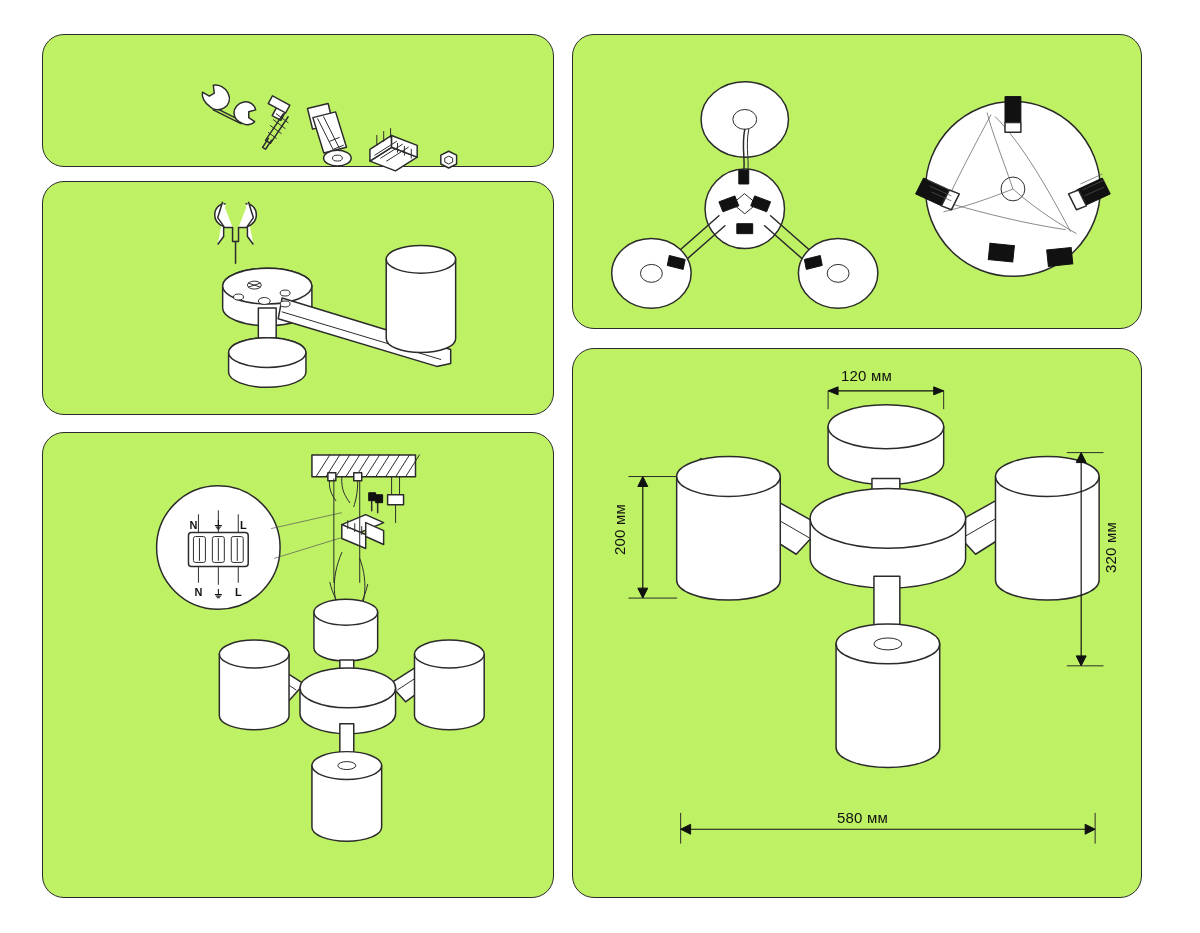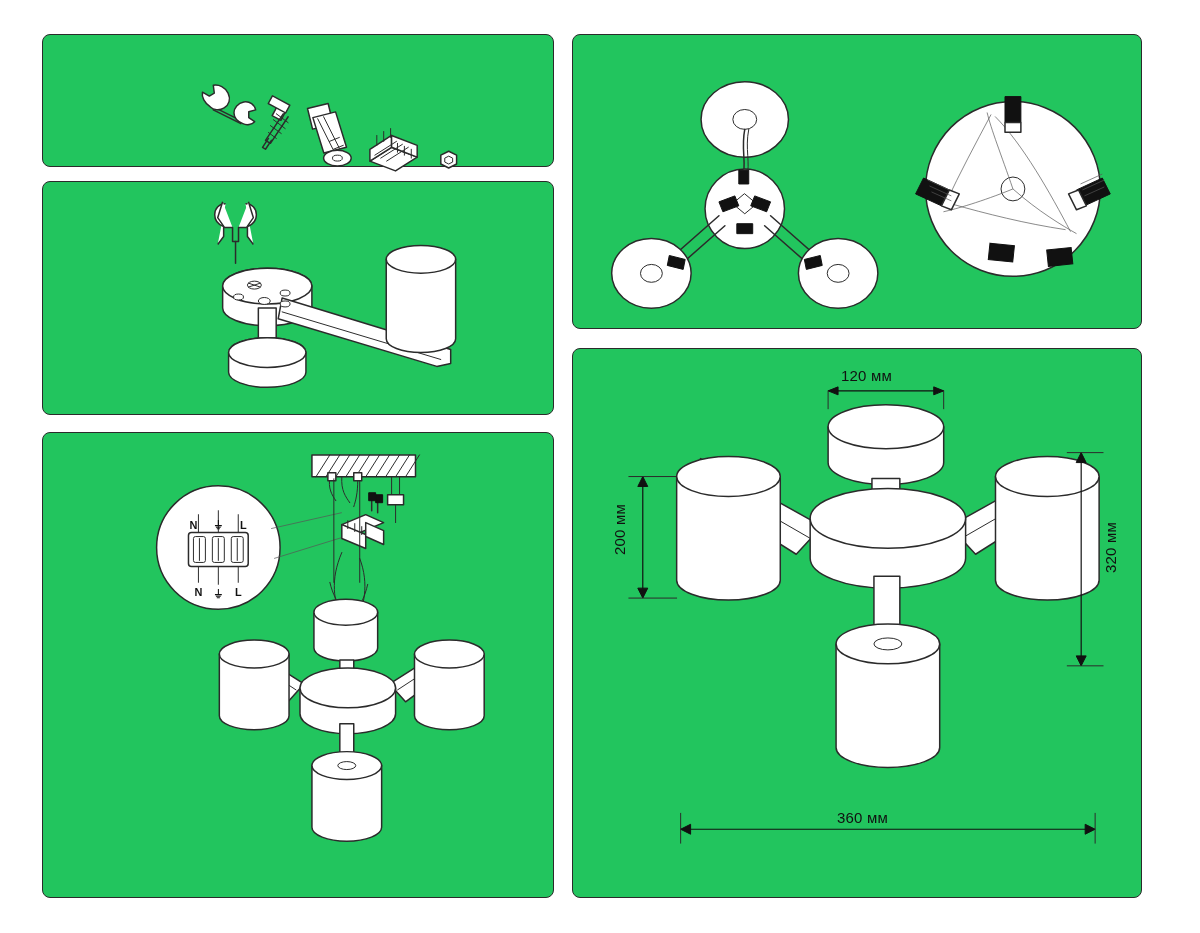--- a/index.html
+++ b/index.html
@@ -1,18 +1,18 @@
 <!DOCTYPE html>
 <html><head>
 <meta charset="utf-8">
 <style>
   html,body{margin:0;padding:0;background:#ffffff;}
   body{width:1200px;height:933px;font-family:"Liberation Sans",sans-serif;color:#1a1a1a;}
   #sheet{position:relative;width:1200px;height:933px;overflow:hidden;background:#fff;}
-  .panel{position:absolute;border:1.4px solid #2b2b2b;border-radius:8px;background:#22c55e;box-sizing:border-box;}
+  .panel{position:absolute;border:1.4px solid #2b2b2b;border-radius:22px;background:#bef264;box-sizing:border-box;}
   .panel svg{position:absolute;left:0;top:0;width:100%;height:100%;overflow:visible;}
   .dim-label{position:absolute;font-size:15px;font-weight:400;color:#111;letter-spacing:.2px;white-space:nowrap;}
   .rot{transform-origin:50% 50%;}
   .wire-label{font-size:11px;font-weight:700;fill:#111;font-family:"Liberation Sans",sans-serif;}
   
   .ln{fill:none;stroke:#2b2b2b;stroke-width:1.5;stroke-linecap:round;stroke-linejoin:round;}
   .ln-thin{fill:none;stroke:#2b2b2b;stroke-width:1;stroke-linecap:round;stroke-linejoin:round;}
   .ln-hair{fill:none;stroke:#555;stroke-width:.7;}
   .fillw{fill:#fff;stroke:#2b2b2b;stroke-width:1.5;stroke-linejoin:round;}
   .fillw-thin{fill:#fff;stroke:#2b2b2b;stroke-width:1;stroke-linejoin:round;}
@@ -313,16 +313,16 @@
         <path class="dimline" d="M108 482 L524 482"></path>
         <path class="blk" d="M108 482 l10 -5 0 10 z"></path>
         <path class="blk" d="M524 482 l-10 -5 0 10 z"></path>
         <path class="ln-thin" d="M108 466 L108 496 M524 466 L524 496"></path>
       </g>
     </svg>
 
     <div class="dim-label" style="left:268px;top:18px;">120 мм</div>
     <div class="dim-label rot" style="left:21px;top:172px;transform:rotate(-90deg);">200 мм</div>
     <div class="dim-label rot" style="left:512px;top:190px;transform:rotate(-90deg);">320 мм</div>
-    <div class="dim-label" style="left:264px;top:460px;">360 мм</div>
+    <div class="dim-label" style="left:264px;top:460px;">580 мм</div>
   </div>
 
 </div>
 
 </body></html>

